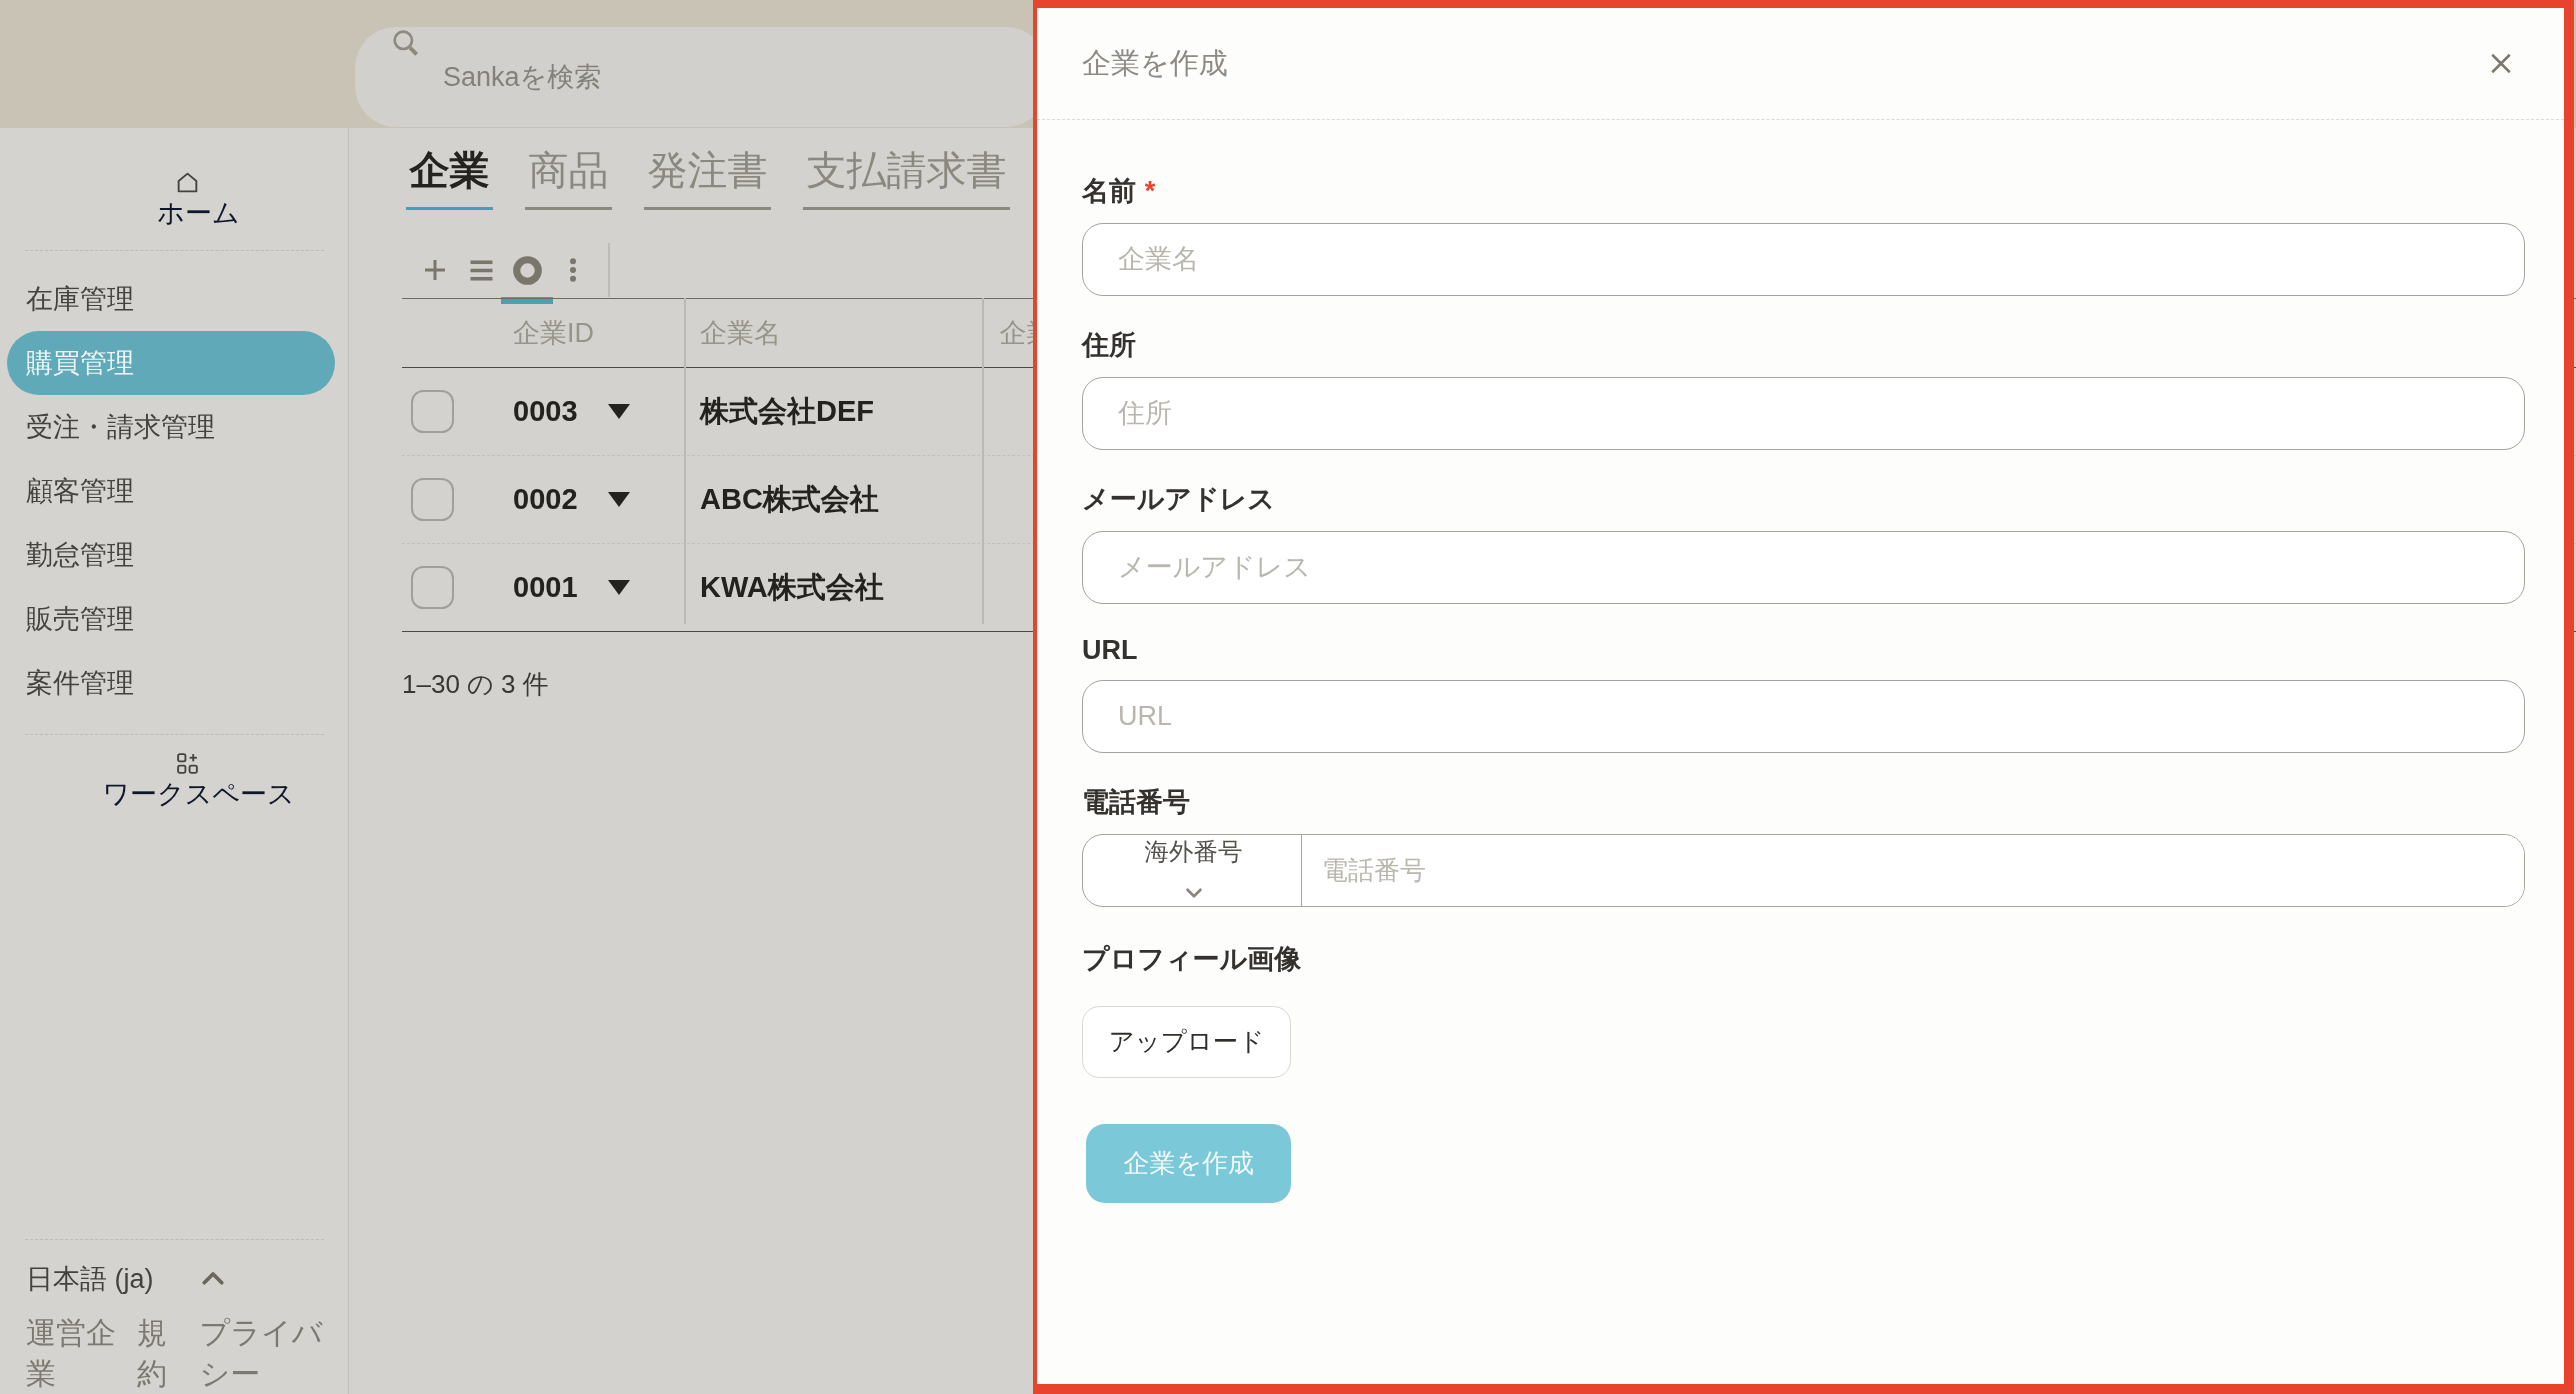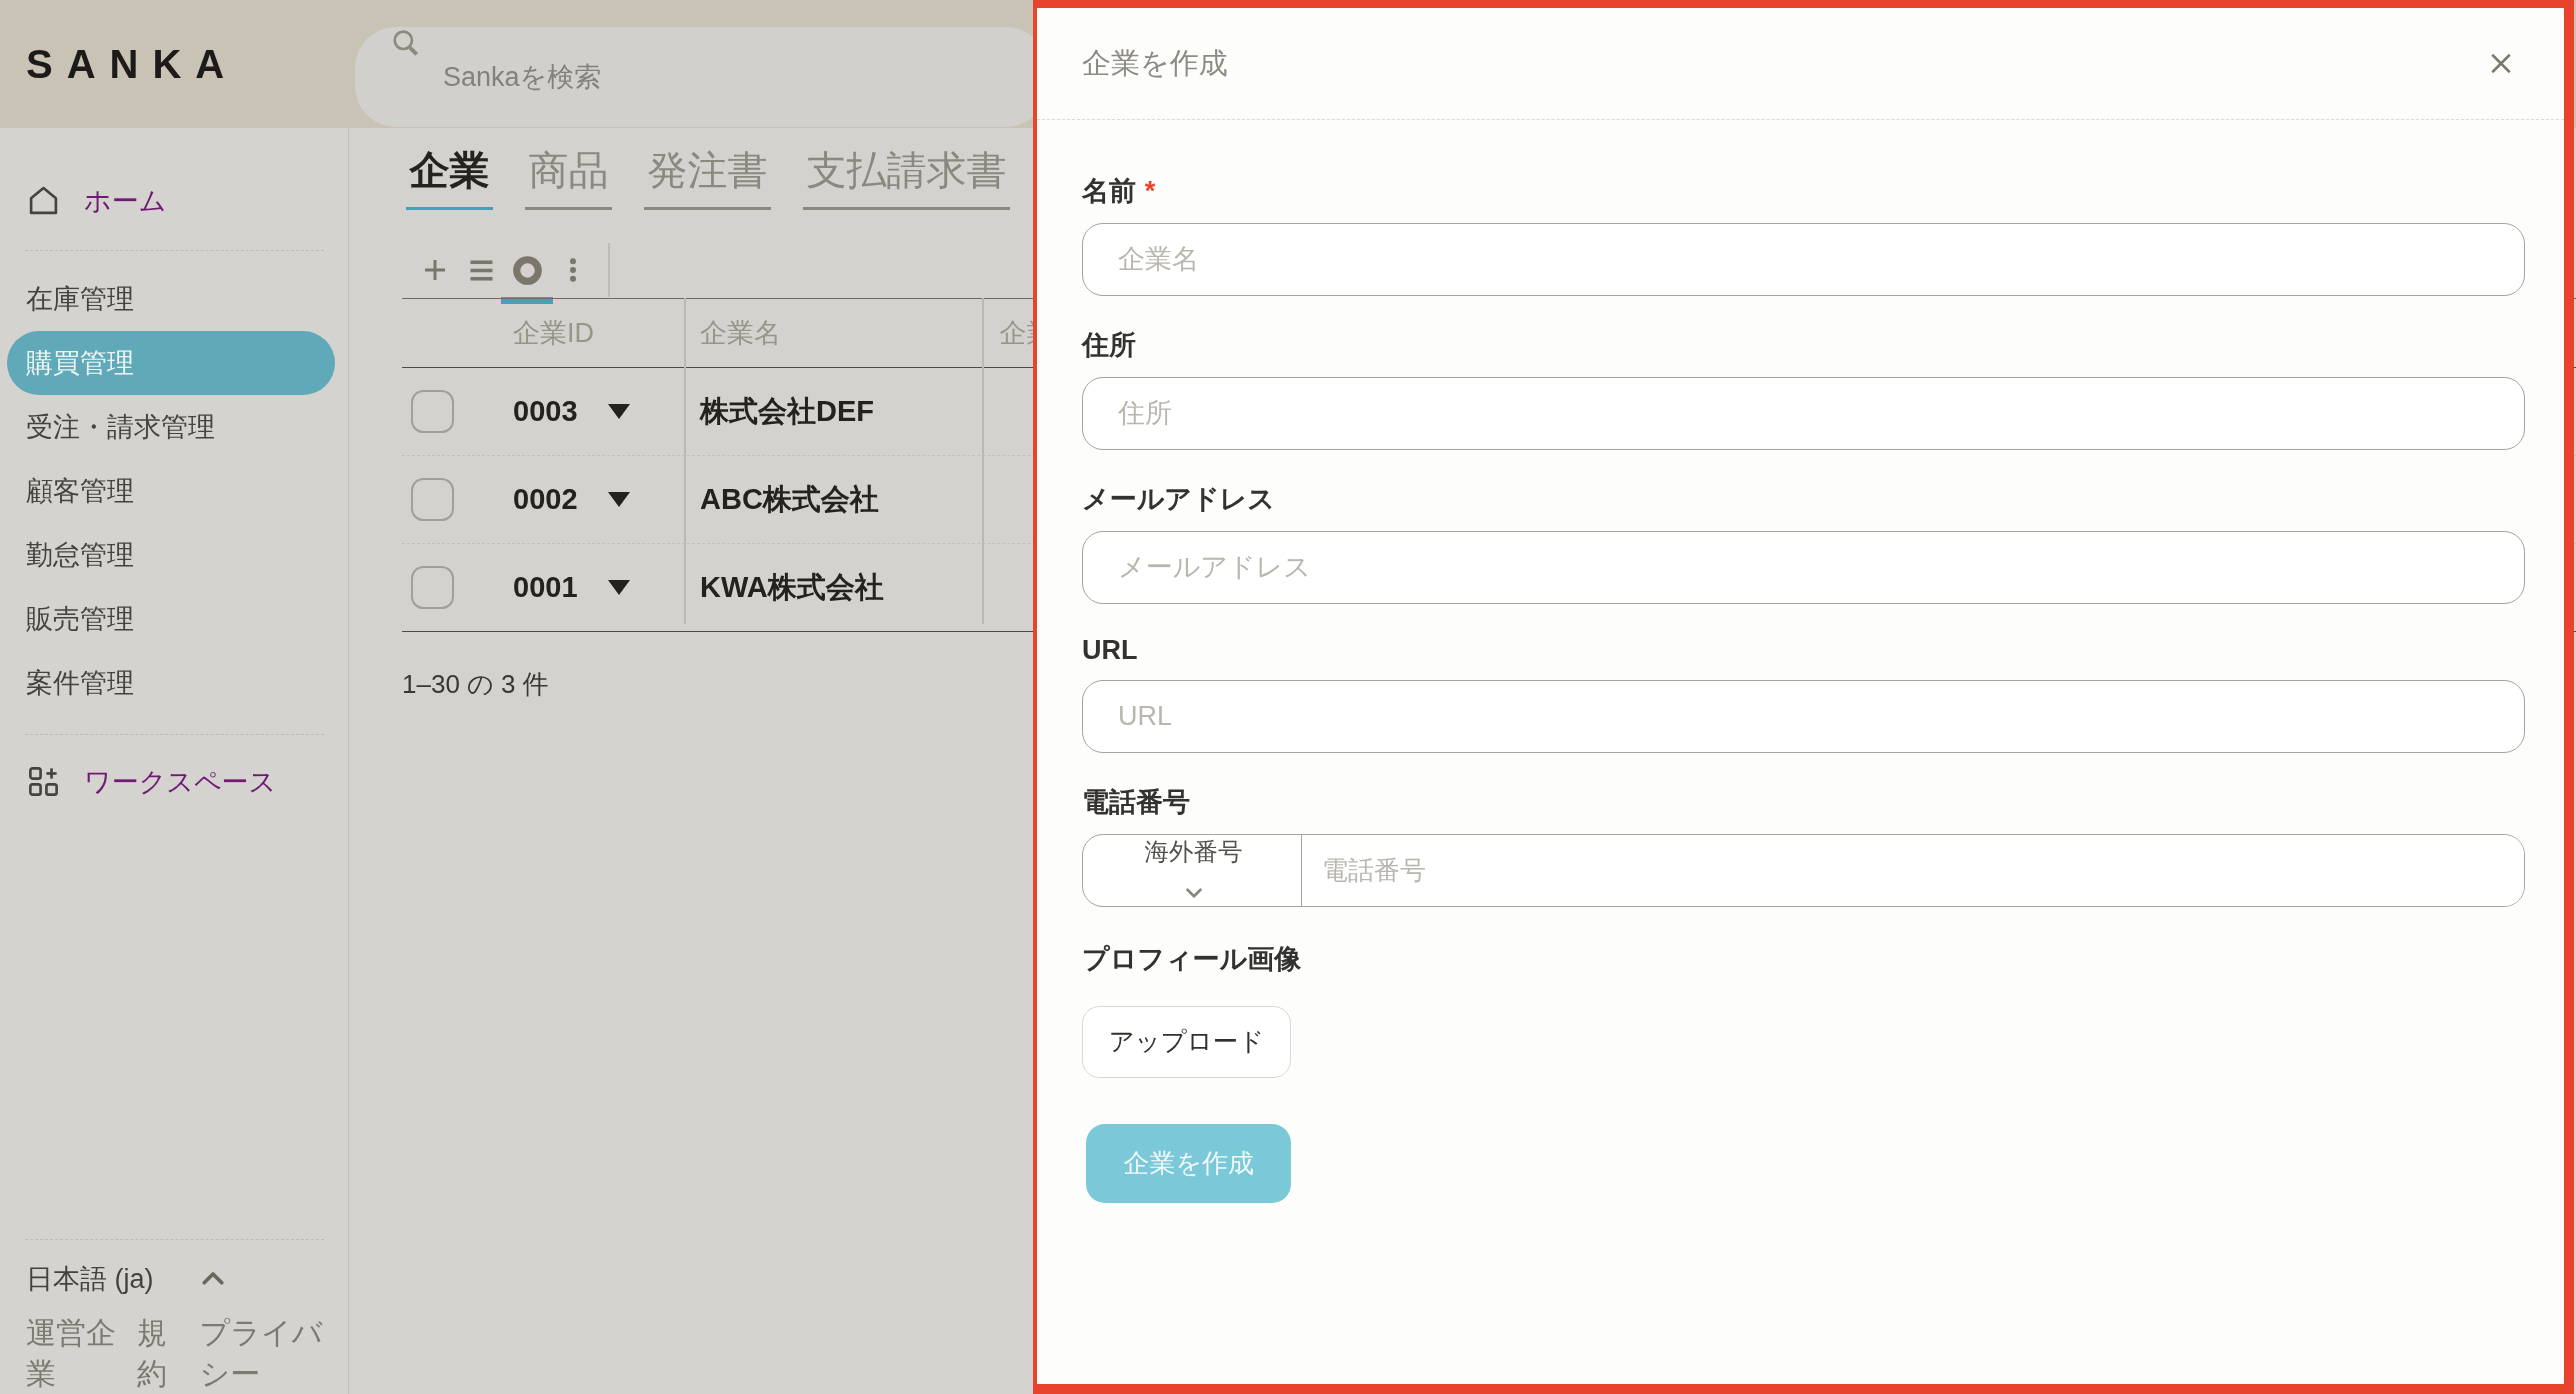--- a/index.html
+++ b/index.html
@@ -13,21 +13,21 @@
   .search{position:absolute;left:355px;top:27px;width:692px;height:100px;border-radius:41px;
           background:#d2d0cc;display:flex;padding-left:35px;box-sizing:border-box;}
   .search svg{flex:0 0 auto;}
   .search input{background:transparent;border:none;outline:none;font-size:27px;color:#84807a;
                 margin-left:19px;width:491px;font-family:inherit;}
   .search input::placeholder{color:#84807a;opacity:1;}
 
   
   .sidebar{position:absolute;left:0;top:128px;width:349px;height:1267px;background:#d5d3cf;
            border-right:0.9px solid #c0beba;box-sizing:border-box;}
-  .side-row{display:flex;align-items:center;height:61px;padding-left:26px;color:#701a75;font-size:27px;}
+  .side-row{display:flex;align-items:center;height:61px;padding-left:26px;color:#0f172a;font-size:27px;flex-direction:column;}
   .side-row .lbl{margin-left:23px;}
   .home-row{margin-top:42px;}
   .dash-div{border-top:1.8px dashed #bdbbb6;margin:19px 24.5px 16px 24.5px;}
   .nav-item{display:flex;align-items:center;height:64px;padding-left:26px;font-size:27px;color:#45433f;}
   .nav-item.active{background:#5fa9b9;color:#eef5f4;border-radius:32px;width:328px;
                    margin-left:7px;padding-left:19px;box-sizing:border-box;}
   .ws-row{margin-top:3.5px;}
   .side-footer{position:absolute;left:0;bottom:0;width:100%;}
   .side-footer .dash-div{margin:0 24.5px 21px 24.5px;}
   .lang-row{display:flex;align-items:center;padding-left:26px;font-size:27px;color:#44423e;}
@@ -86,21 +86,20 @@
               font-size:25.4px;color:#312f2b;margin-bottom:46px;cursor:pointer;font-family:inherit;}
   .submit-btn{height:79px;border:none;border-radius:19px;background:#7bc8d9;color:#f2f9fa;
               font-size:26px;padding:0 37px;margin-left:4.4px;cursor:pointer;font-family:inherit;}
 </style>
 </head>
 <body>
 
 <div id="screen">
 
   <div class="topbar">
-    <div class="logo">SANKA</div>
     <div class="search">
       <svg width="32" height="32" viewBox="0 0 24 24" fill="none" stroke="#8d897e" stroke-width="2">
         <circle cx="10" cy="10" r="6.5"></circle>
           <line x1="15" y1="15.5" x2="20" y2="20.5" stroke-width="3"></line>
       </svg>
       <input type="text" placeholder="Sankaを検索" style="">
     </div>
   </div>
 
   <div class="sidebar">

